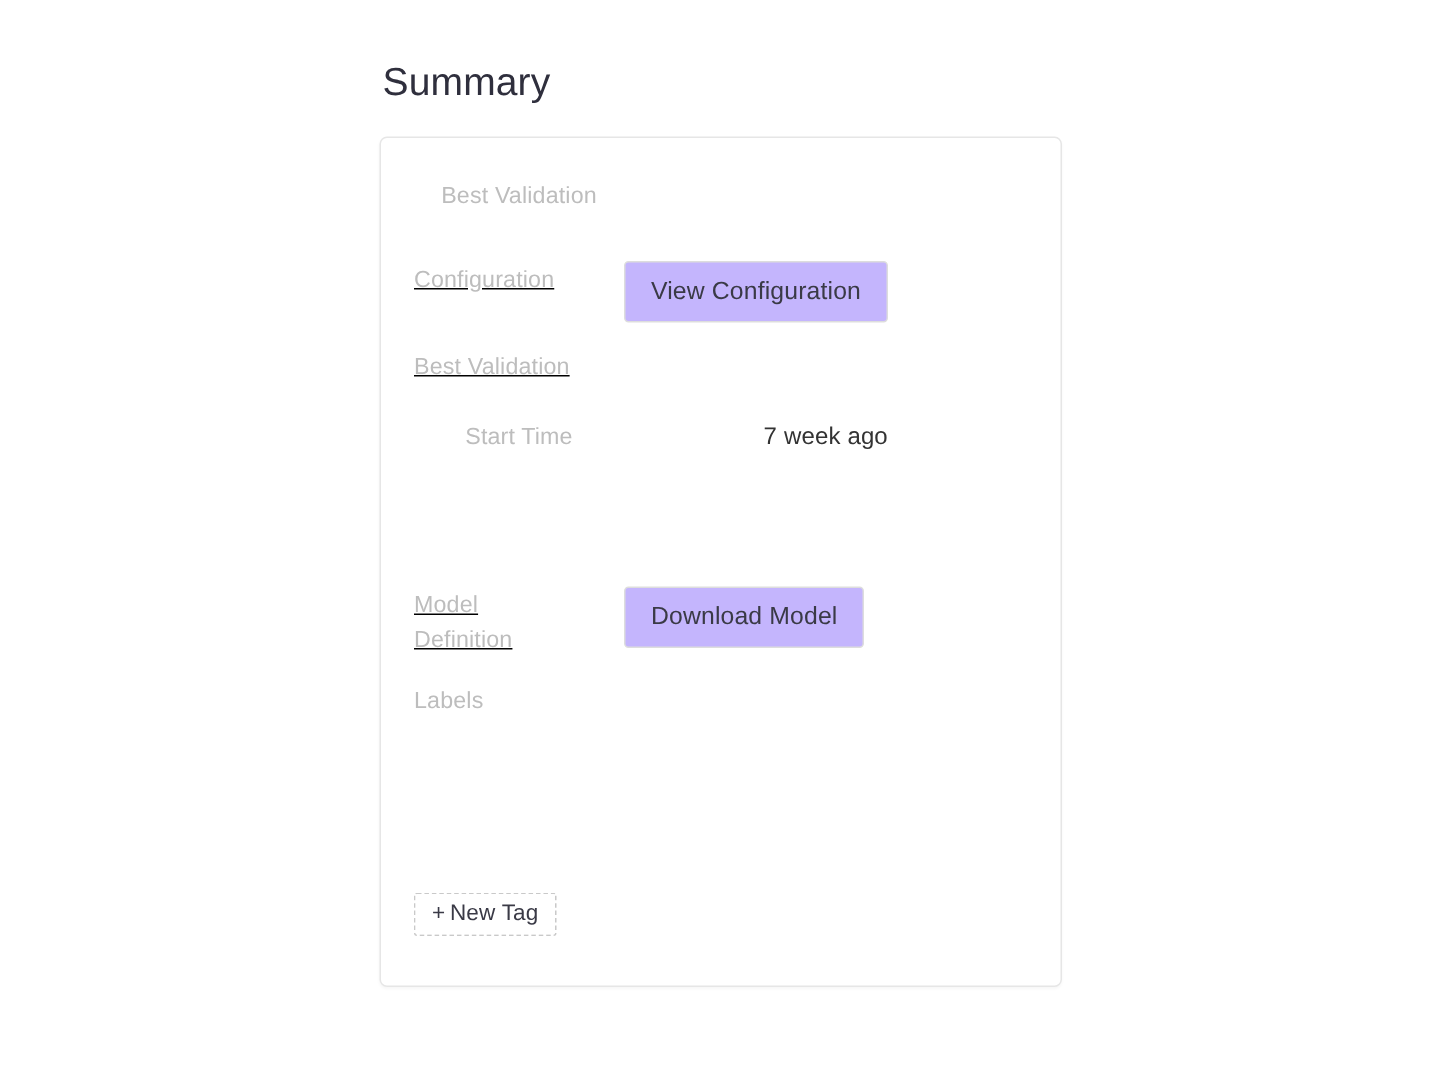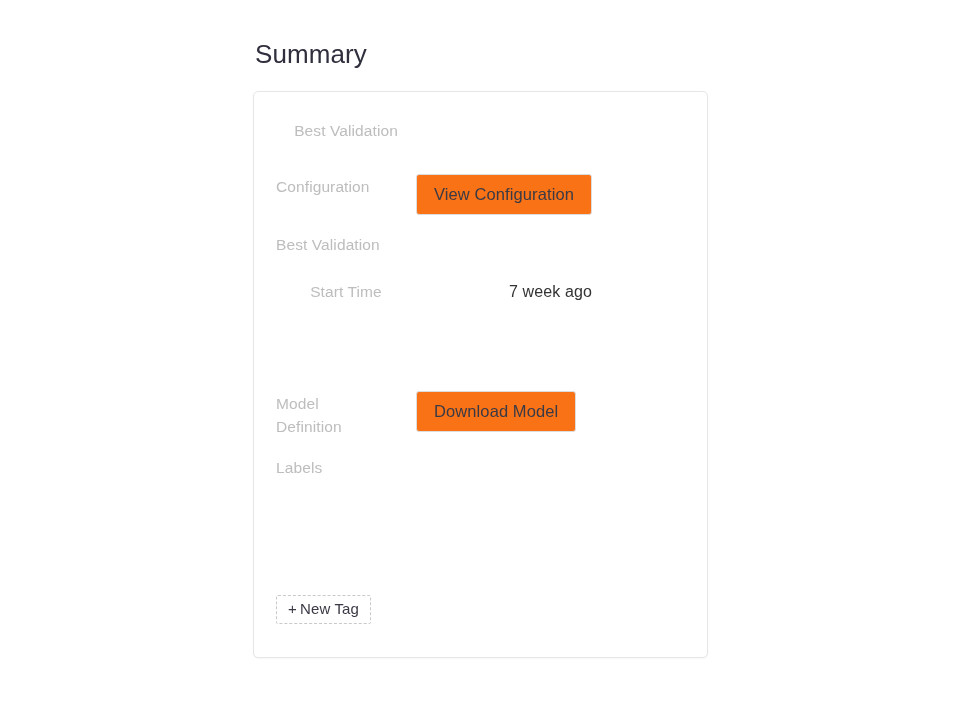--- a/index.html
+++ b/index.html
@@ -73,28 +73,28 @@
   .row-value {
     flex: 1 1 auto;
     font-size: 16px;
     color: #333333;
     line-height: 23px;
     letter-spacing: 0.1px;
   }
 
   
   .row-text        { margin-bottom: 26px; text-align: center; }
-  .row-button      { margin-bottom: 17px; }
+  .row-button      { margin-bottom: 17px; text-decoration: underline; }
   .row-tag         { margin-bottom: 0; flex-direction: column; }
 
   .row-text .row-value { padding-top: 1px; }
 
   .outline-button {
     display: inline-block;
-    background: #f97316;
+    background: #c4b5fd;
     border: 1px solid #dddddd;
     border-radius: 3px;
     color: #3a3a46;
     font-size: 16.5px;
     font-family: "Liberation Sans", sans-serif;
     line-height: 20px;
     padding: 9px 17px 10px 17px;
     cursor: pointer;
     letter-spacing: 0.1px;
     white-space: nowrap;

